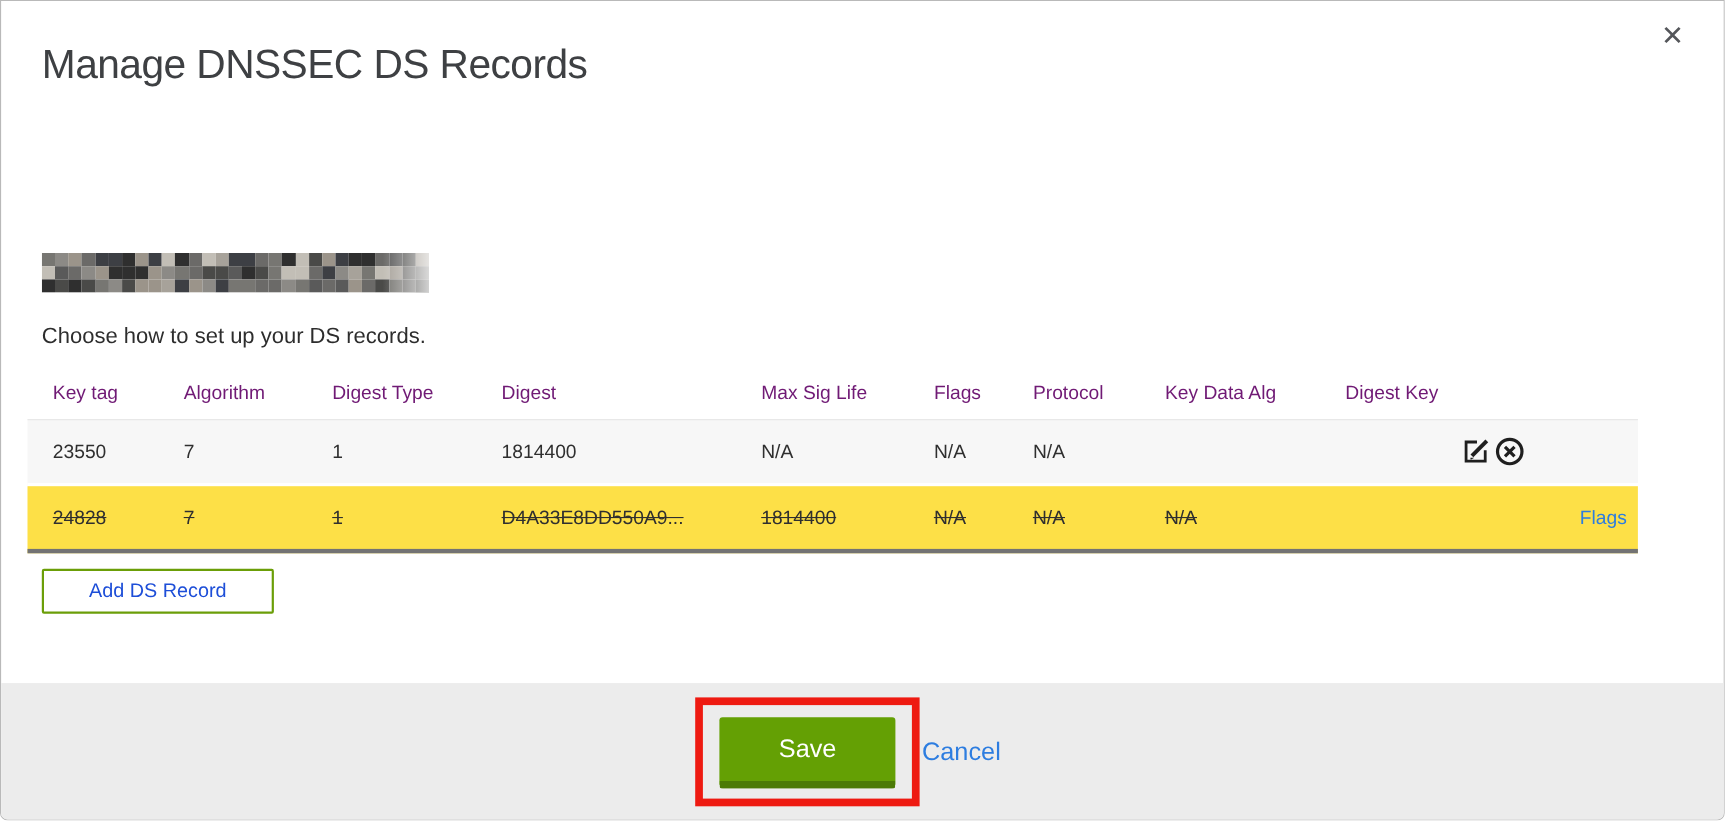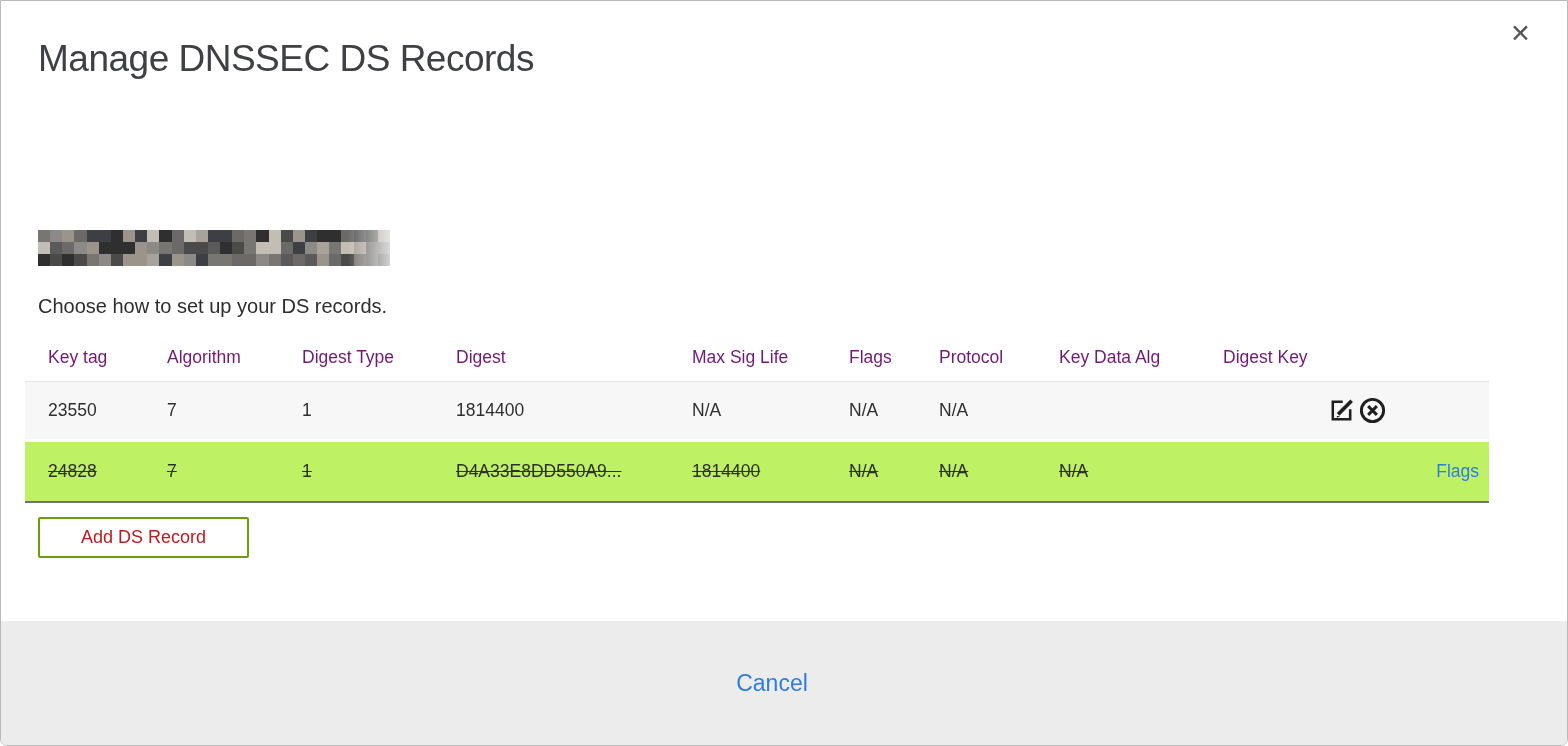--- a/index.html
+++ b/index.html
@@ -73,22 +73,22 @@
   .t-row > div { padding-left: 23px; font-size: 17.5px; white-space: nowrap; overflow: hidden; }
   .t-head { height: 47px; color: #701a75; }
   .t-head > div { font-size: 17.5px; }
   .t-body-row { height: 61px; }
   .t-body-row.first {
     background: #f7f7f7;
     border-top: 1px solid #e6e6e6;
     border-bottom: 3px solid #ffffff;
   }
   .t-body-row.deleted {
-    background: #bef264;
-    border-bottom: 2px solid #737373;
+    background: #fde047;
+    border-bottom: 4px solid #737373;
   }
   .t-body-row.deleted .cell { text-decoration: line-through; }
   .actions-cell {
     display: flex;
     justify-content: flex-end;
     align-items: center;
     gap: 2px;
     padding-right: 10px !important;
     padding-left: 0 !important;
   }
@@ -101,21 +101,21 @@
   }
   
   .add-ds-btn {
     display: block;
     margin: 14px 0 0 37px;
     width: 211px;
     height: 41px;
     background: #ffffff;
     border: 2px solid #6b9e08;
     border-radius: 2px;
-    color: #b91c1c;
+    color: #1d4ed8;
     font-size: 18px;
     font-family: inherit;
     cursor: pointer;
   }
   
   .footer {
     position: absolute;
     left: 0; right: 0; bottom: 0;
     height: 124px;
     background: #ececec;
@@ -308,17 +308,20 @@
         <a class="undo-link">Flags</a>
       </div>
     </div>
 
   </div>
 
   <button class="add-ds-btn">Add DS Record</button>
 
   <div class="footer">
     <div class="footer-group">
+      <div class="annotation-box">
+        <button class="save-btn">Save</button>
+      </div>
       <a class="cancel-link">Cancel</a>
     </div>
   </div>
 
 </div>
 
 </body></html>

